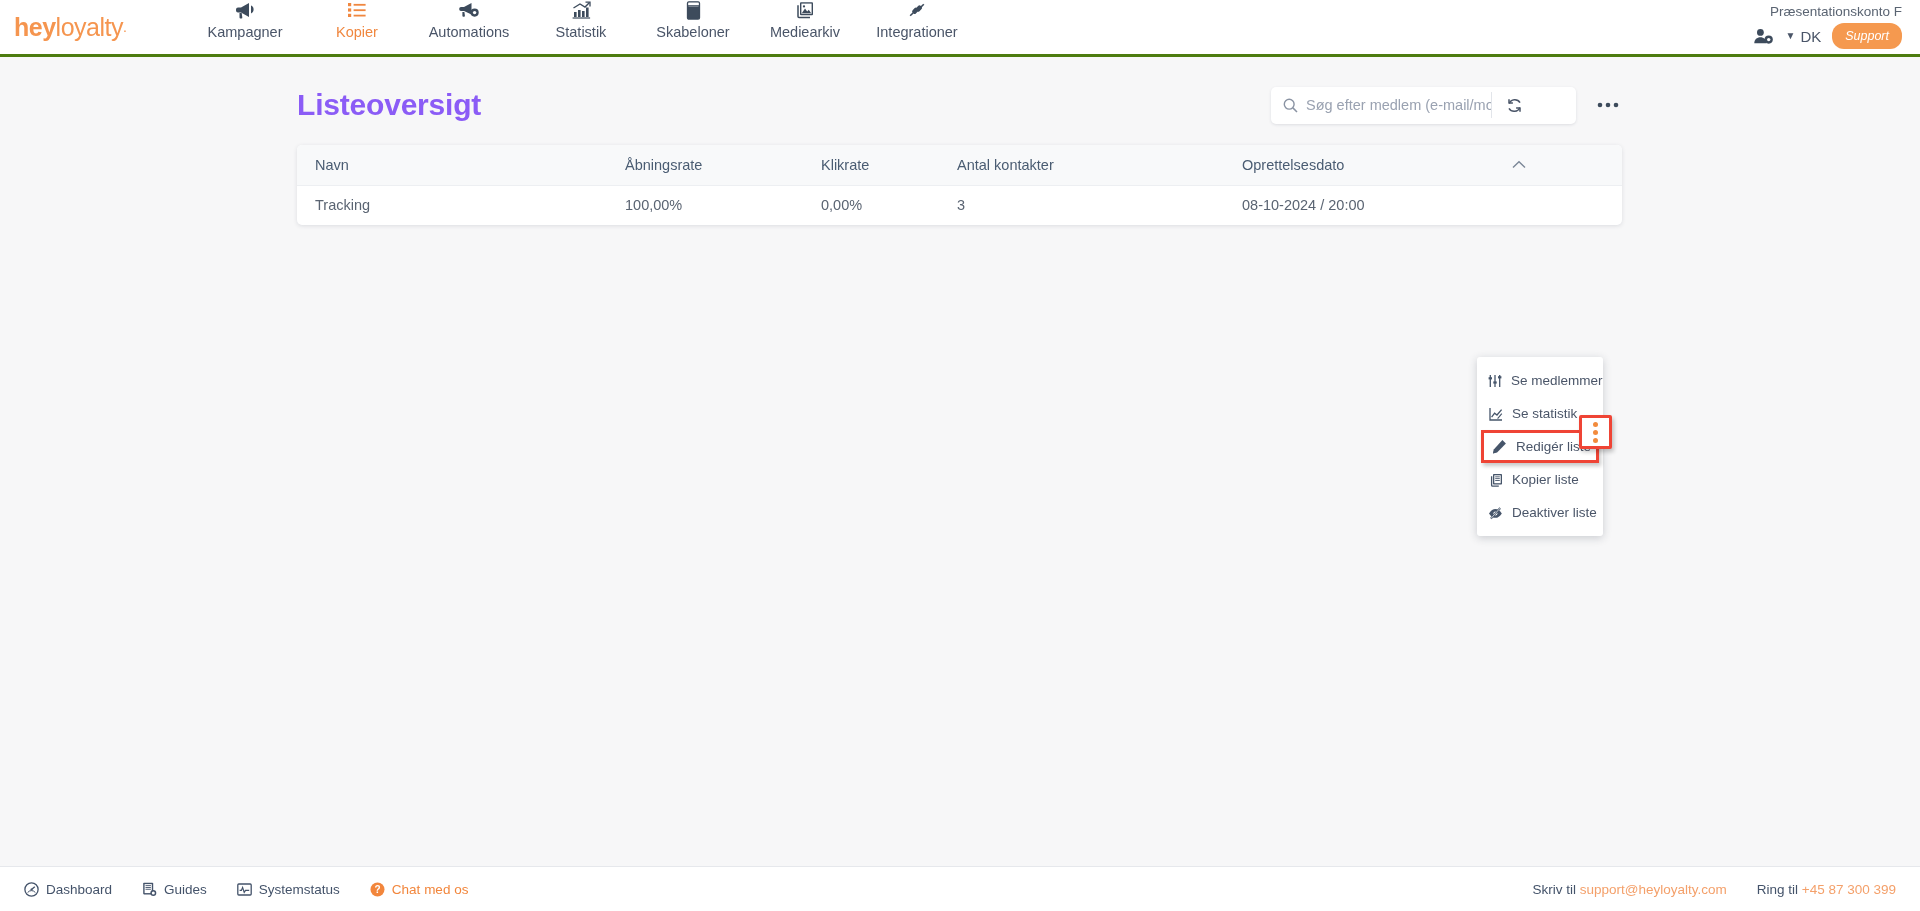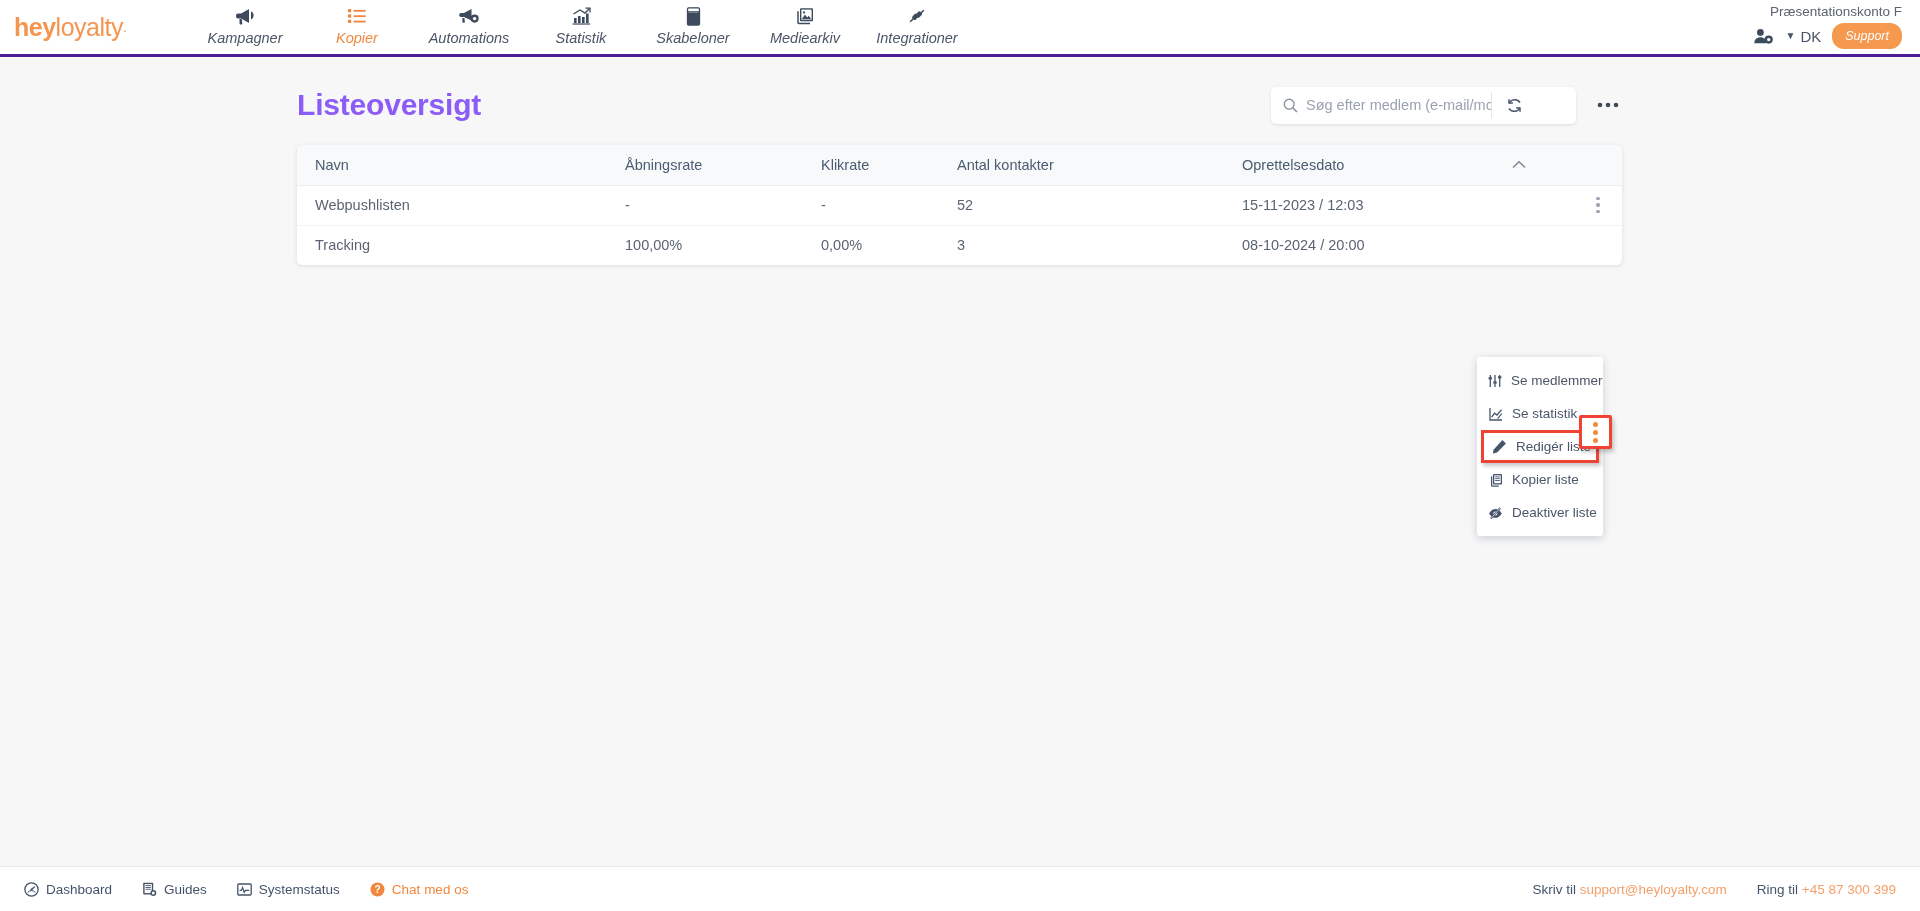--- a/index.html
+++ b/index.html
@@ -8,39 +8,37 @@
     background: #f7f7f8;
     font-family: "Liberation Sans", sans-serif;
     overflow: hidden;
   }
   body { position: relative; }
 
   
   .topnav {
     position: absolute; top: 0; left: 0; width: 1920px; height: 57px;
     background: #ffffff;
-    border-bottom: 3px solid #4c1d95;
+    border-bottom: 3px solid #4d7c0f;
     display: flex; align-items: center;
   }
   .logo {
     margin-left: 14px; width: 130px; height: 34px;
     display: flex; align-items: center;
     font-size: 25px; letter-spacing: -0.5px; color: #f5954f;
   }
   .logo .b { font-weight: bold; }
   .logo .dot { font-size: 14px; }
 
   .navitems { display: flex; align-items: flex-start; margin-left: 45px; }
   .navitem {
     width: 112px; height: 56px;
     display: flex; flex-direction: column; align-items: center; justify-content: flex-start;
-    padding-top: 6px;
     cursor: pointer;
     color: #4a5568;
-    font-style: italic;
   }
   .navitem .ico { height: 22px; display: flex; align-items: center; justify-content: center; }
   .navitem .lbl { font-size: 14.5px; margin-top: 4px; line-height: 1; }
   .navitem.active { color: #f0873f; }
 
   .topright {
     position: absolute; right: 18px; top: 0; height: 54px;
     display: flex; flex-direction: column; align-items: flex-end; justify-content: center;
   }
   .acctname { font-size: 13.5px; color: #5a6472; line-height: 1; margin-bottom: 5px; }
@@ -343,34 +341,20 @@
               <svg width="14" height="9" viewBox="0 0 14 9">
                   <path d="M1 7.5 L7 1.8 L13 7.5" stroke="#7b8797" stroke-width="1.4" fill="none"></path>
                 </svg>
             </span>
           </th>
           <th class="col-act"></th>
         </tr>
       </thead>
       <tbody>
 
-        <tr>
-          <td>Webpushlisten</td>
-          <td>-</td>
-          <td>-</td>
-          <td>52</td>
-          <td colspan="2">15-11-2023 / 12:03</td>
-          <td>
-            <span class="rowdots">
-                <i></i>
-                <i></i>
-                <i></i>
-              </span>
-          </td>
-        </tr>
 
 
         <tr>
           <td>Tracking</td>
           <td>100,00%</td>
           <td>0,00%</td>
           <td>3</td>
           <td colspan="2">08-10-2024 / 20:00</td>
           <td></td>
         </tr>

